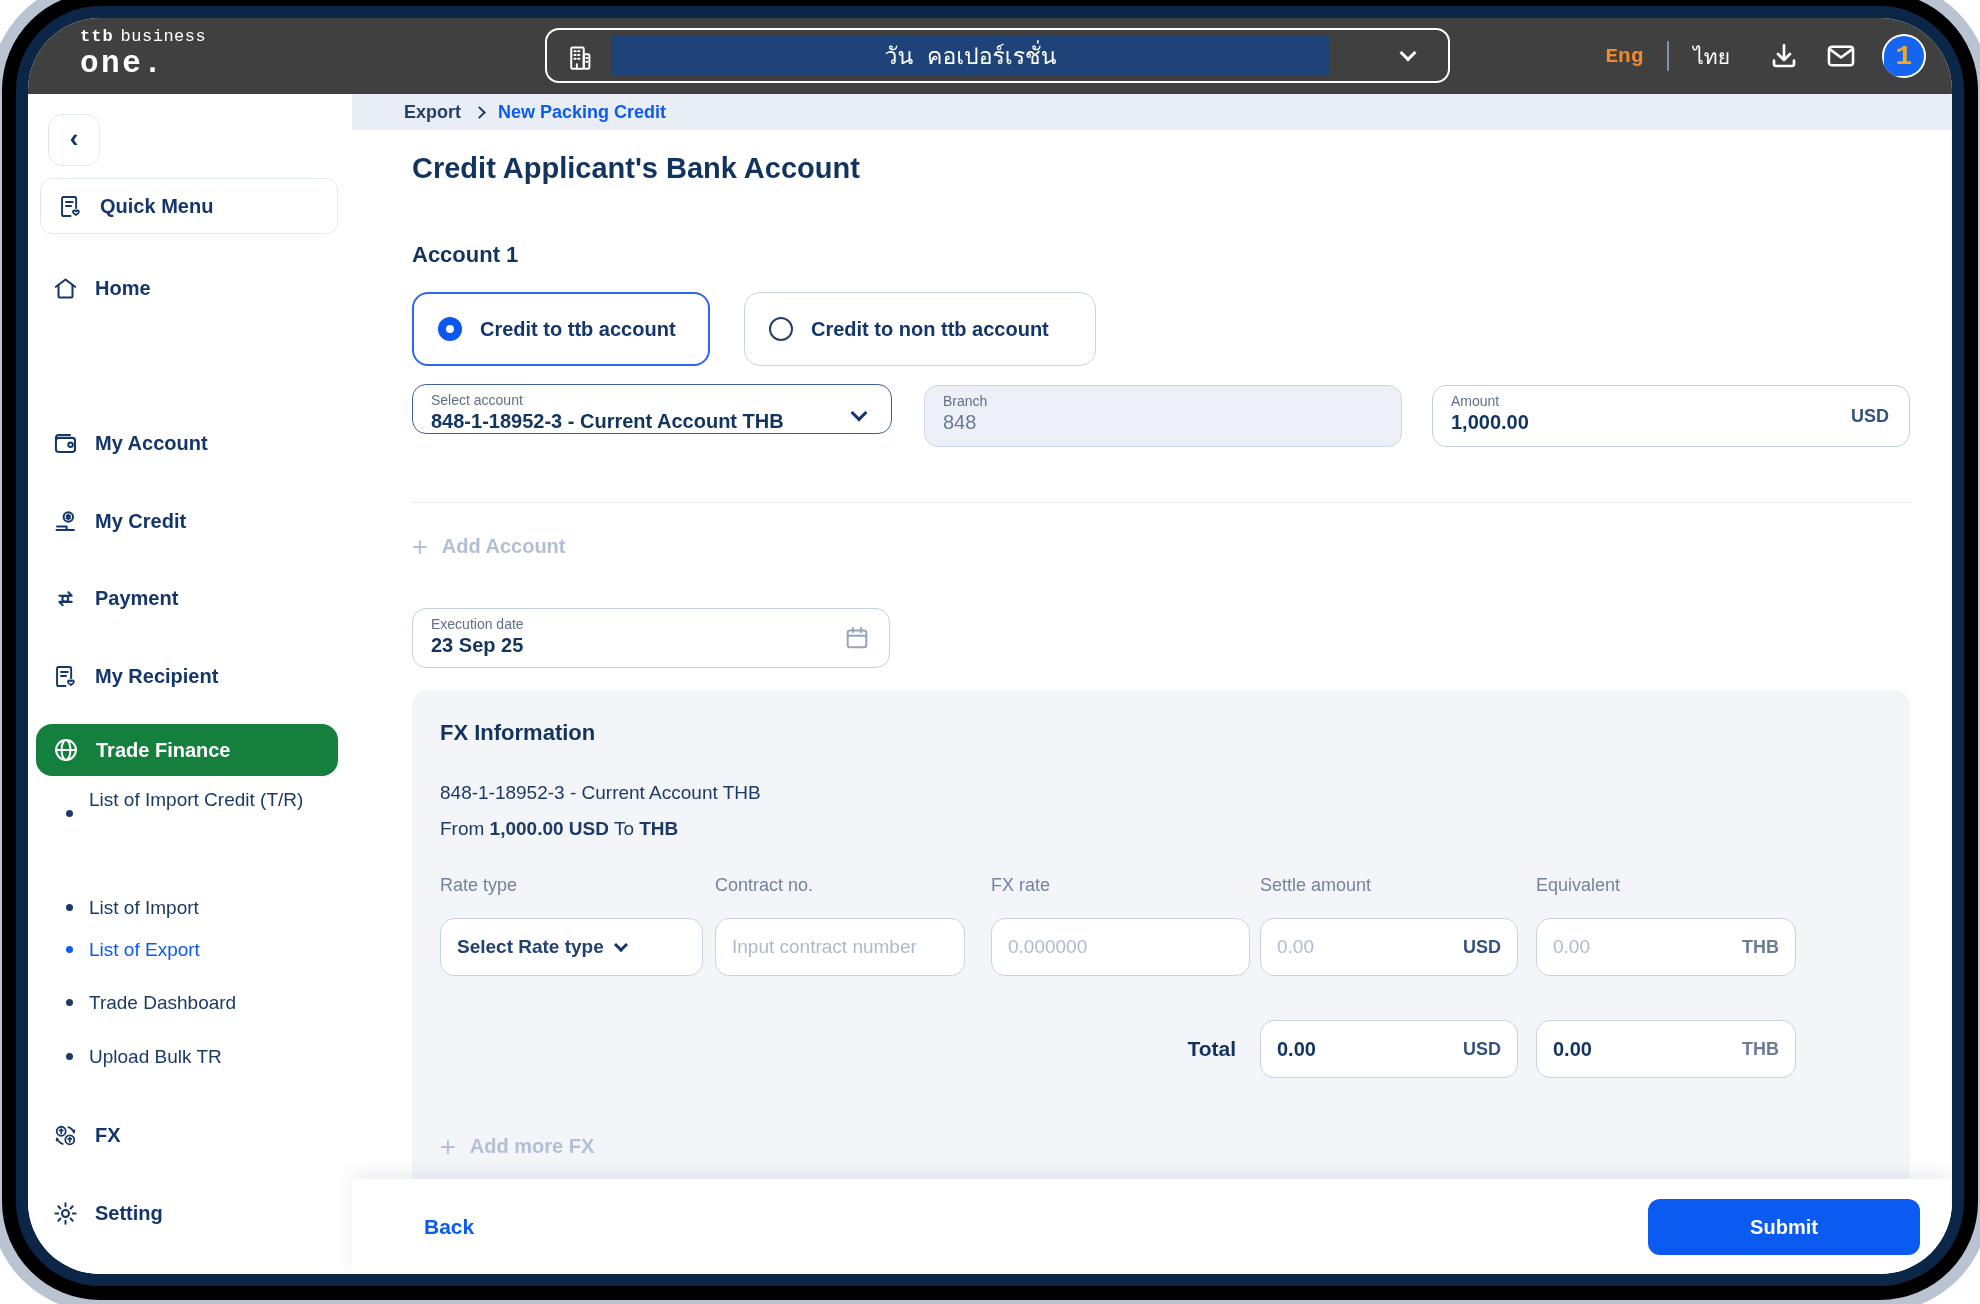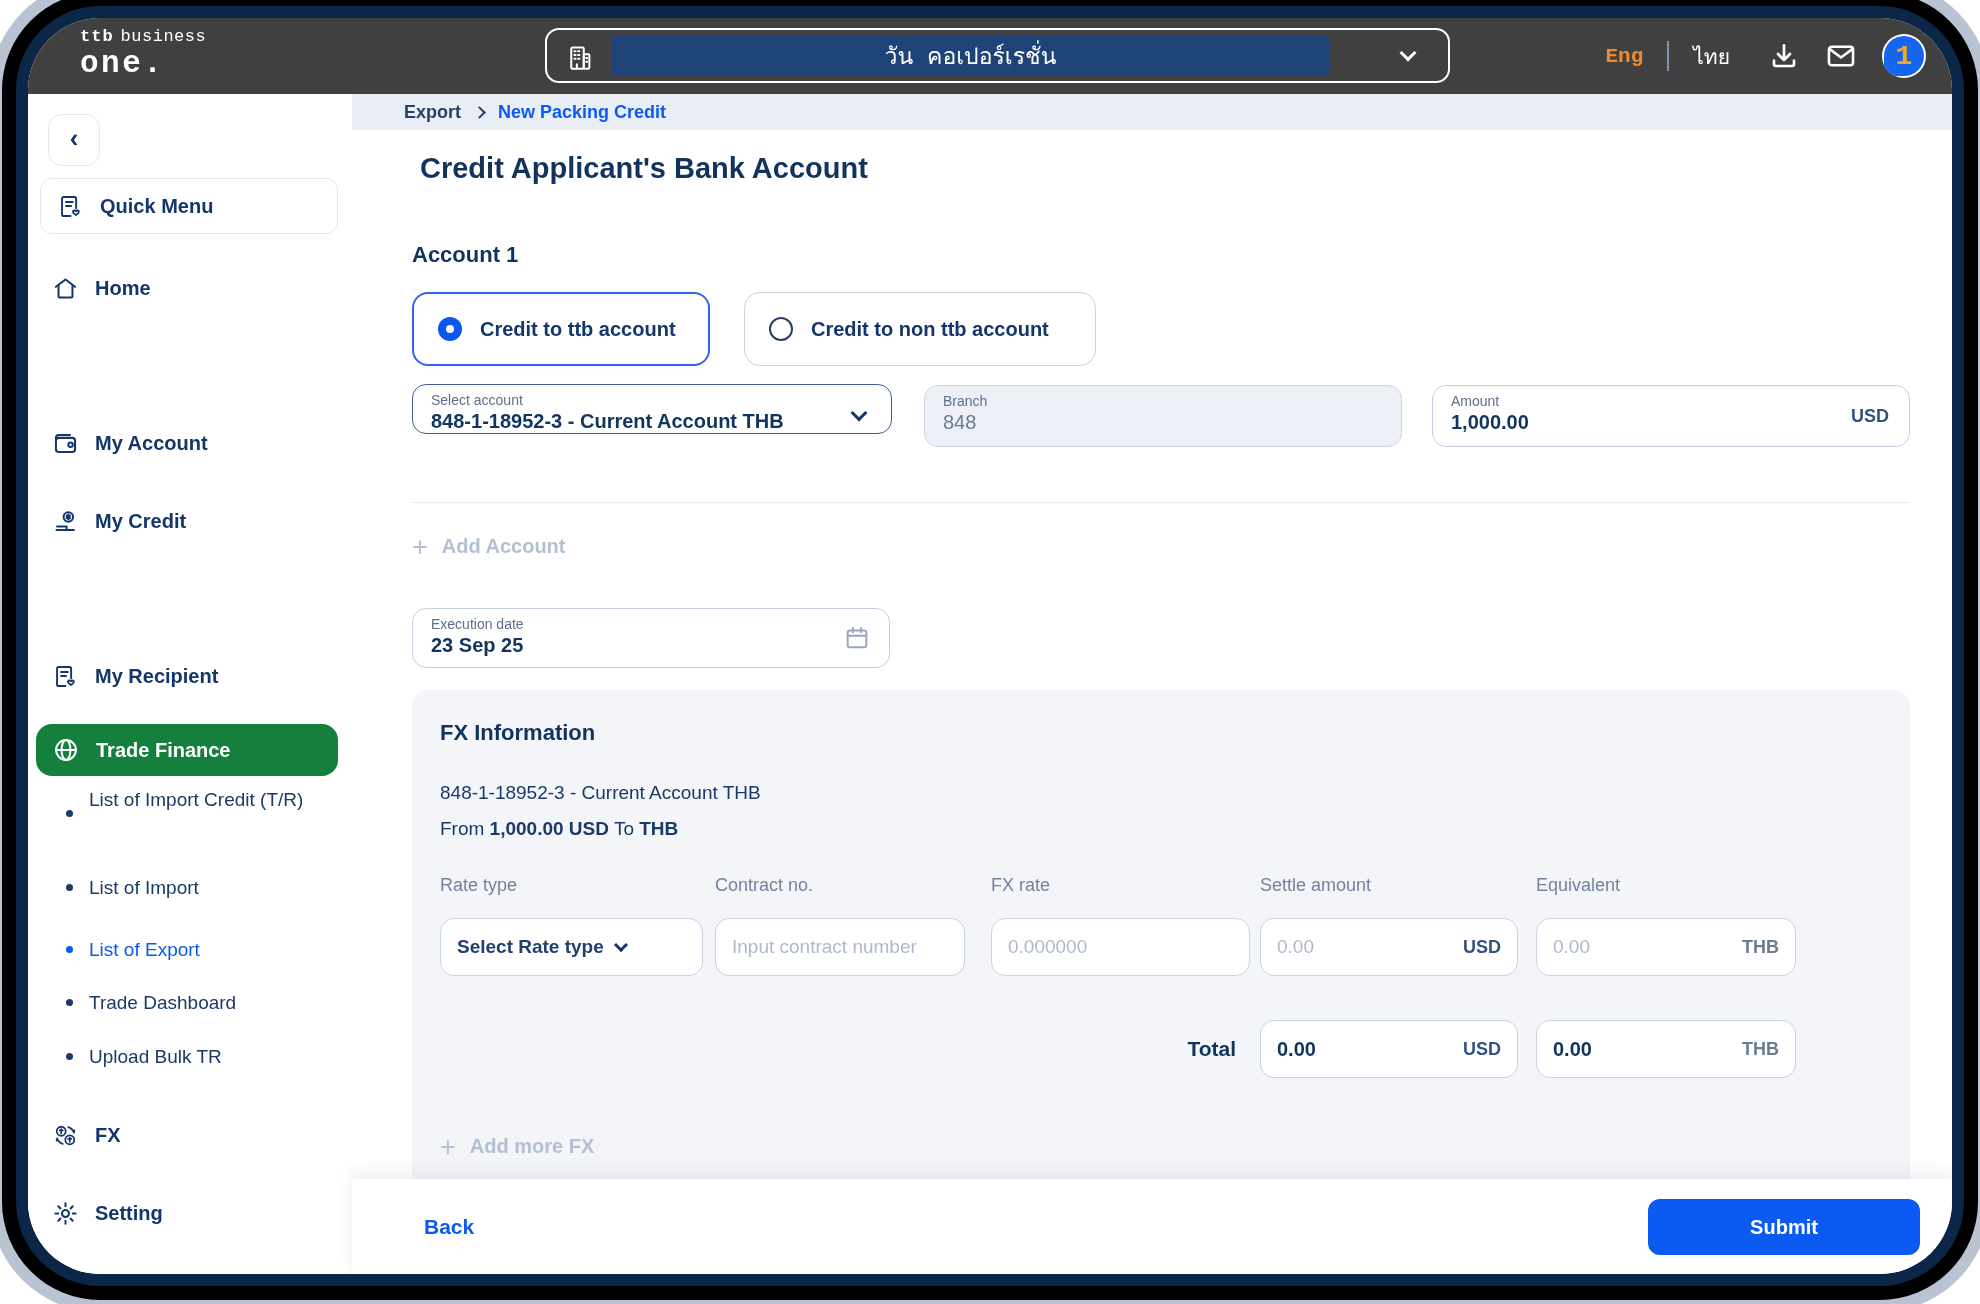--- a/index.html
+++ b/index.html
@@ -55,21 +55,21 @@
   
   .breadcrumb { position:absolute; left:324px; right:0; top:76px; height:36px; background:#e9eef6;
     display:flex; align-items:center; padding-left:52px; gap:14px; }
   .bc-section { font-size:18px; font-weight:600; color:#243f69; }
   .bc-sep { width:9px; height:9px; border-right:2.5px solid #243f69; border-top:2.5px solid #243f69;
     transform:rotate(45deg); }
   .bc-page { font-size:18px; font-weight:700; color:#0b5af1; }
 
   
   .content { position:absolute; left:324px; right:0; top:112px; bottom:95px; background:#fff; overflow:hidden; }
-  .page-title { position:absolute; left:68px; top:22px; font-size:29px; font-weight:800; color:#13335f; }
+  .page-title { position:absolute; left:60px; top:22px; font-size:29px; font-weight:800; color:#13335f; }
   .sect-label { position:absolute; left:60px; top:112px; font-size:22px; font-weight:700; color:#13335f; }
 
   .radio-card { position:absolute; top:162px; height:74px; border-radius:16px; display:flex;
     align-items:center; gap:18px; padding-left:24px; background:#fff; }
   .radio-card--sel { border:2px solid #2f66ee; }
   .radio-card--un { border:1.5px solid #c9d3e2; }
   .radio-label { font-size:20px; font-weight:600; color:#14366b; }
   .radio-dot-sel { width:24px; height:24px; border-radius:50%; background:#0b57f0; position:relative; }
   .radio-dot-sel::after { content:""; position:absolute; left:8px; top:8px; width:8px; height:8px;
     border-radius:50%; background:#fff; }
@@ -213,20 +213,30 @@
         <svg width="27" height="27" viewBox="0 0 24 24" fill="none" stroke="#14366b" stroke-width="1.8" stroke-linecap="round" stroke-linejoin="round">
           <circle cx="14.5" cy="8" r="4.2"></circle>
             <path d="M14.5 5.8v4.4M13 7h3M13 9h3"></path>
           <path d="M4 19.5h15.5"></path>
             <path d="M4.5 16.5h8.5v3"></path>
         </svg>
       </span>
       <span class="nav-label">My Credit</span>
     </div>
 
+    <div class="nav-item" style="top:478px;">
+      <span class="icon">
+        <svg width="27" height="27" viewBox="0 0 24 24" fill="none" stroke="#14366b" stroke-width="1.8" stroke-linecap="round" stroke-linejoin="round">
+          <path d="M6.5 9.5h11l-3-3"></path>
+            <path d="M17.5 15H6.5l3 3"></path>
+            <circle cx="11.8" cy="12.2" r="2.6"></circle>
+        </svg>
+      </span>
+      <span class="nav-label">Payment</span>
+    </div>
 
     <div class="nav-item" style="top:556px;">
       <span class="icon">
         <svg width="27" height="27" viewBox="0 0 24 24" fill="none" stroke="#14366b" stroke-width="1.7" stroke-linecap="round" stroke-linejoin="round">
           <path d="M6 3.5h9.5a1.5 1.5 0 0 1 1.5 1.5v8.5"></path>
             <path d="M6 3.5A1.5 1.5 0 0 0 4.5 5v14A1.5 1.5 0 0 0 6 20.5h6"></path>
           <path d="M8 8h6M8 11.5h4.5"></path>
           <path d="M16.8 16.2c.9-1.2 2.6-.7 2.6.6 0 1-1.3 1.9-2.6 2.7-1.3-.8-2.6-1.7-2.6-2.7 0-1.3 1.7-1.8 2.6-.6z"></path>
         </svg>
       </span>
@@ -241,21 +251,21 @@
             <path d="M3.5 12h17"></path>
         </svg>
       </span>
       <span class="nav-label">Trade Finance</span>
     </div>
 
     <div class="sub-item" style="top:692px;">
       <span class="bullet" style="margin-top:24px;"></span>
       <span class="sub-label" style="width:230px;">List of Import Credit (T/R)</span>
     </div>
-    <div class="sub-item" style="top:780px;">
+    <div class="sub-item" style="top:800px;">
       <span class="bullet"></span>
       <span class="sub-label">List of Import</span>
     </div>
     <div class="sub-item sub-item--active" style="top:842px;">
       <span class="bullet"></span>
       <span class="sub-label">List of Export</span>
     </div>
     <div class="sub-item" style="top:895px;">
       <span class="bullet"></span>
       <span class="sub-label">Trade Dashboard</span>

